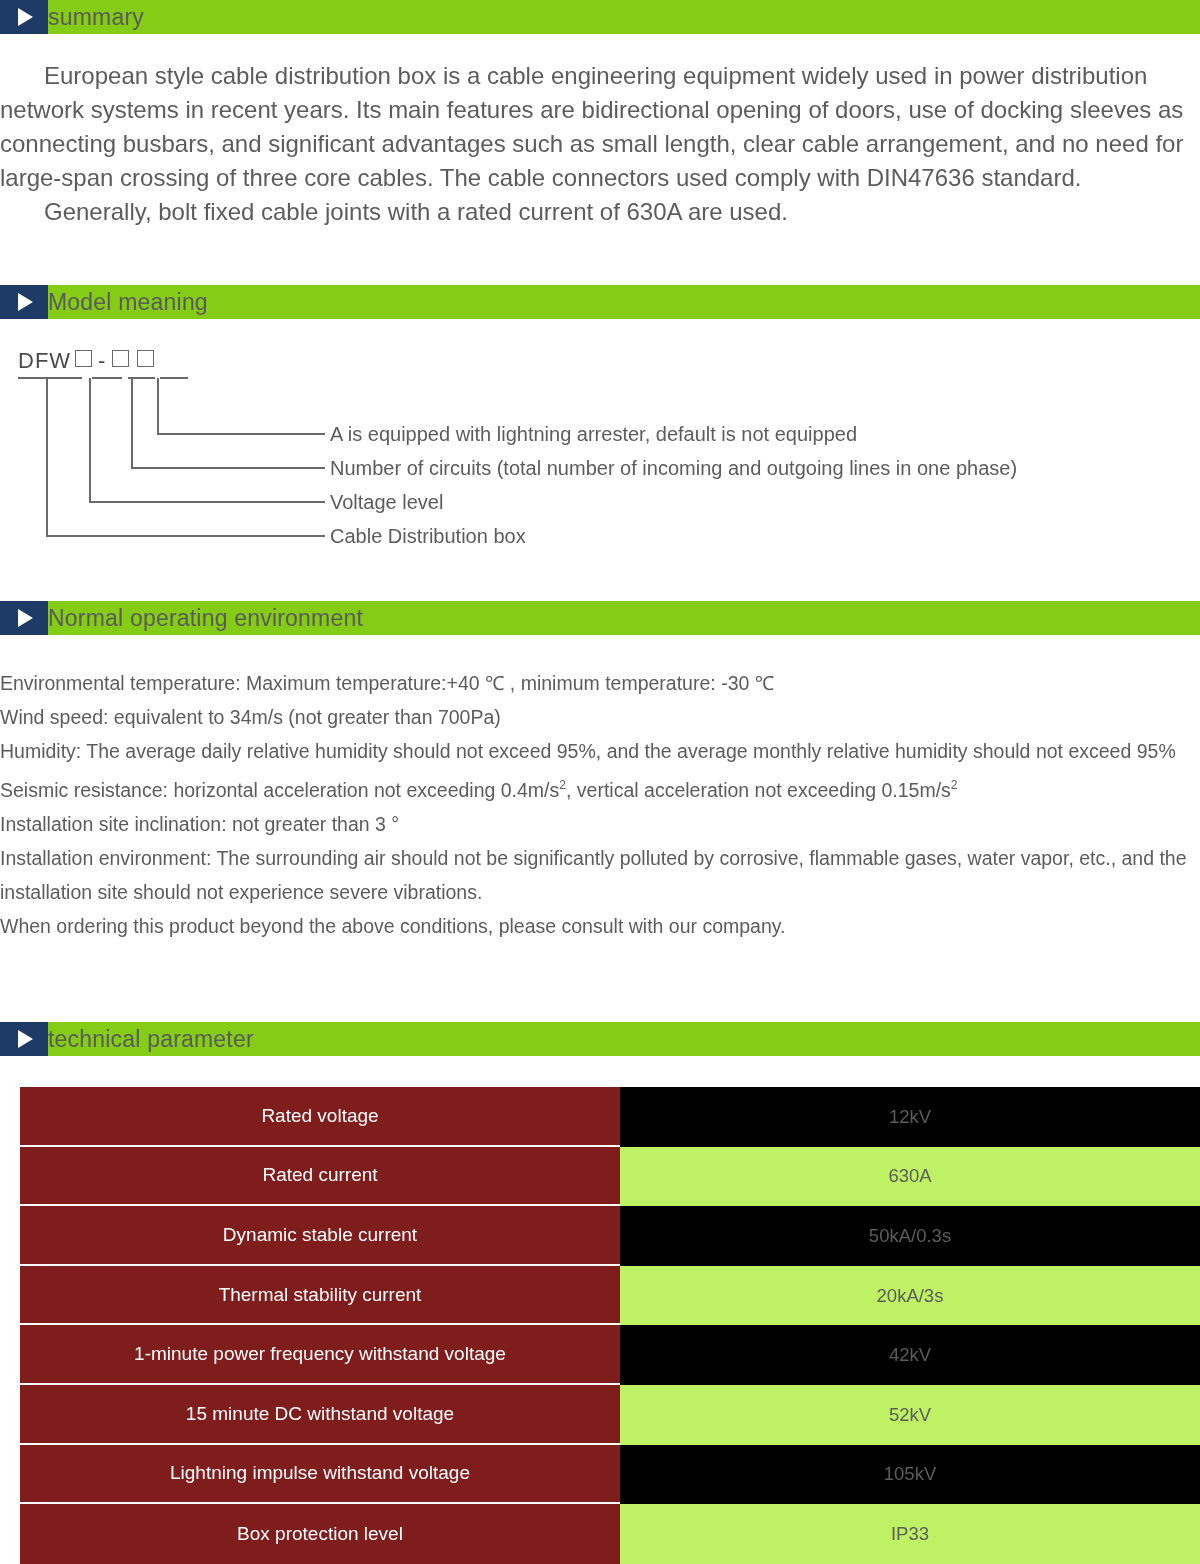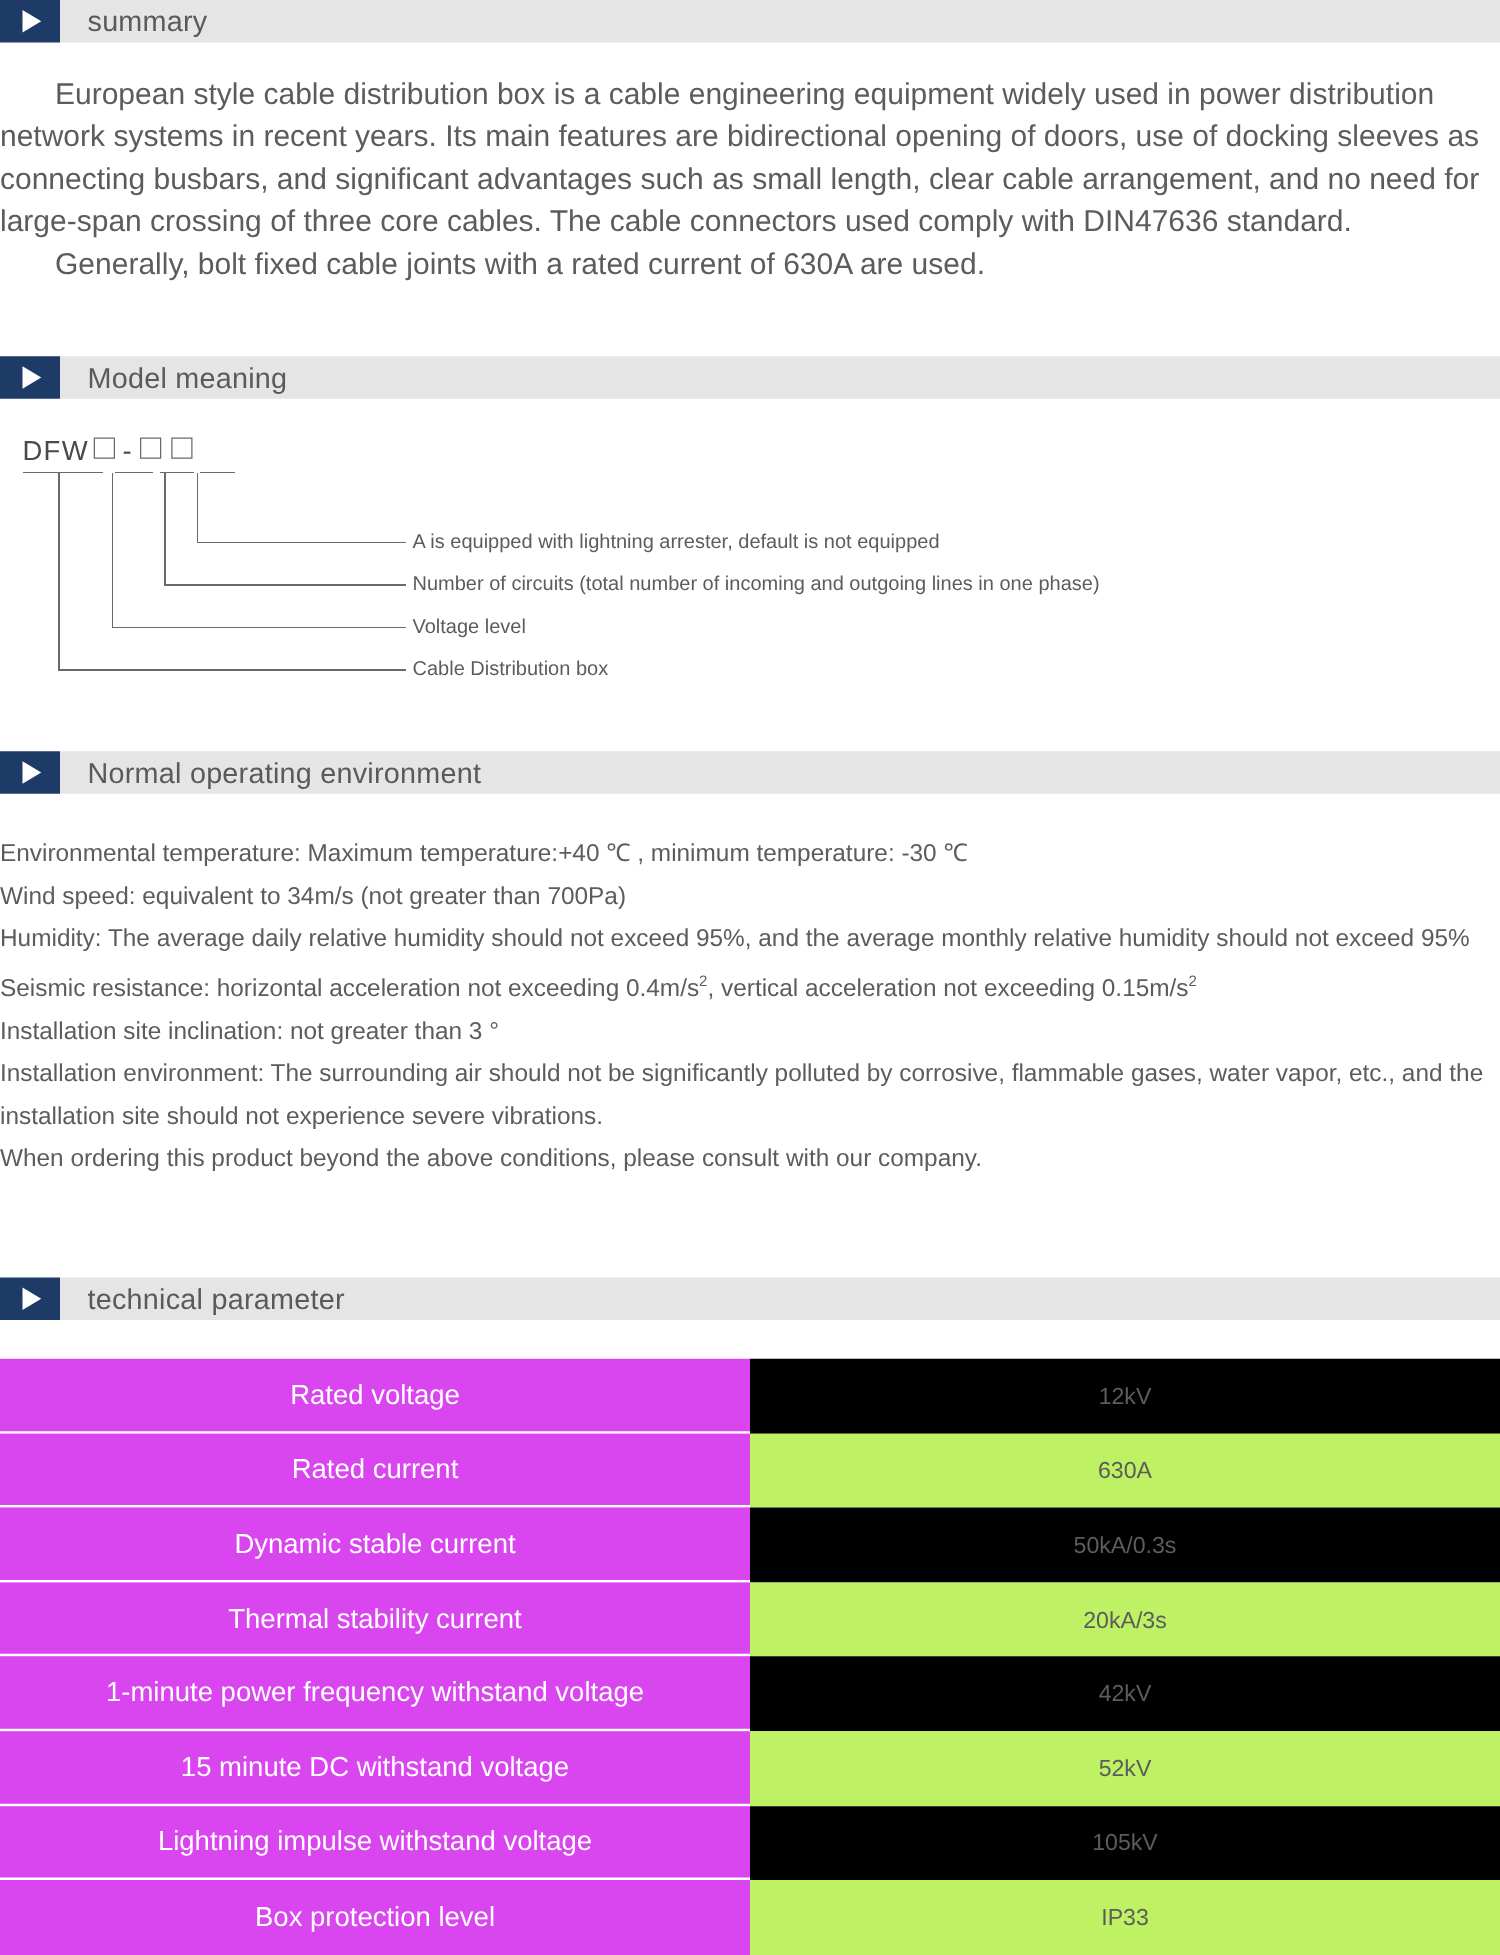--- a/index.html
+++ b/index.html
@@ -35,24 +35,23 @@
   .section-marker .tri {
     width: 0;
     height: 0;
     border-left: 15px solid #ffffff;
     border-top: 9px solid transparent;
     border-bottom: 9px solid transparent;
     margin-left: 3px;
   }
   .section-bar {
     flex: 1;
-    background: #e5e5e5;
-    display: flex;
-    align-items: center;
-    padding-left: 22px;
+    background: #84cc16;
+    display: flex;
+    align-items: center;
   }
   .section-title {
     font-size: 23px;
     font-weight: 400;
     color: #5a5a5a;
     letter-spacing: 0.2px;
   }
 
   
   .para {
@@ -106,48 +105,49 @@
 
   .diagram-svg {
     position: absolute;
     left: 0;
     top: 0;
     width: 1200px;
     height: 240px;
   }
   .leader-label {
     position: absolute;
-    font-size: 16px;
+    font-size: 20px;
     line-height: 20px;
     color: #5c5c5c;
     white-space: nowrap;
     left: 330px;
   }
   #lbl-0 { top: 94px; }
   #lbl-1 { top: 128px; }
   #lbl-2 { top: 162px; }
   #lbl-3 { top: 196px; }
 
   
   .spec-row {
     display: flex;
     height: 59.6px;
     width: 1200px;
   }
   .spec-label {
     width: 600px;
     min-width: 600px;
-    background: #d946ef;
+    background: #7f1d1d;
     color: #ffffff;
-    font-size: 22px;
+    font-size: 19px;
     display: flex;
     align-items: center;
     justify-content: center;
     border-bottom: 2px solid #ffffff;
     text-align: center;
+    margin-left: 20px;
   }
   .spec-row:last-child .spec-label { border-bottom: none; }
   .spec-value {
     flex: 1;
     font-size: 18.5px;
     color: #5c5c5c;
     display: flex;
     align-items: center;
     justify-content: center;
     background: #000000;

